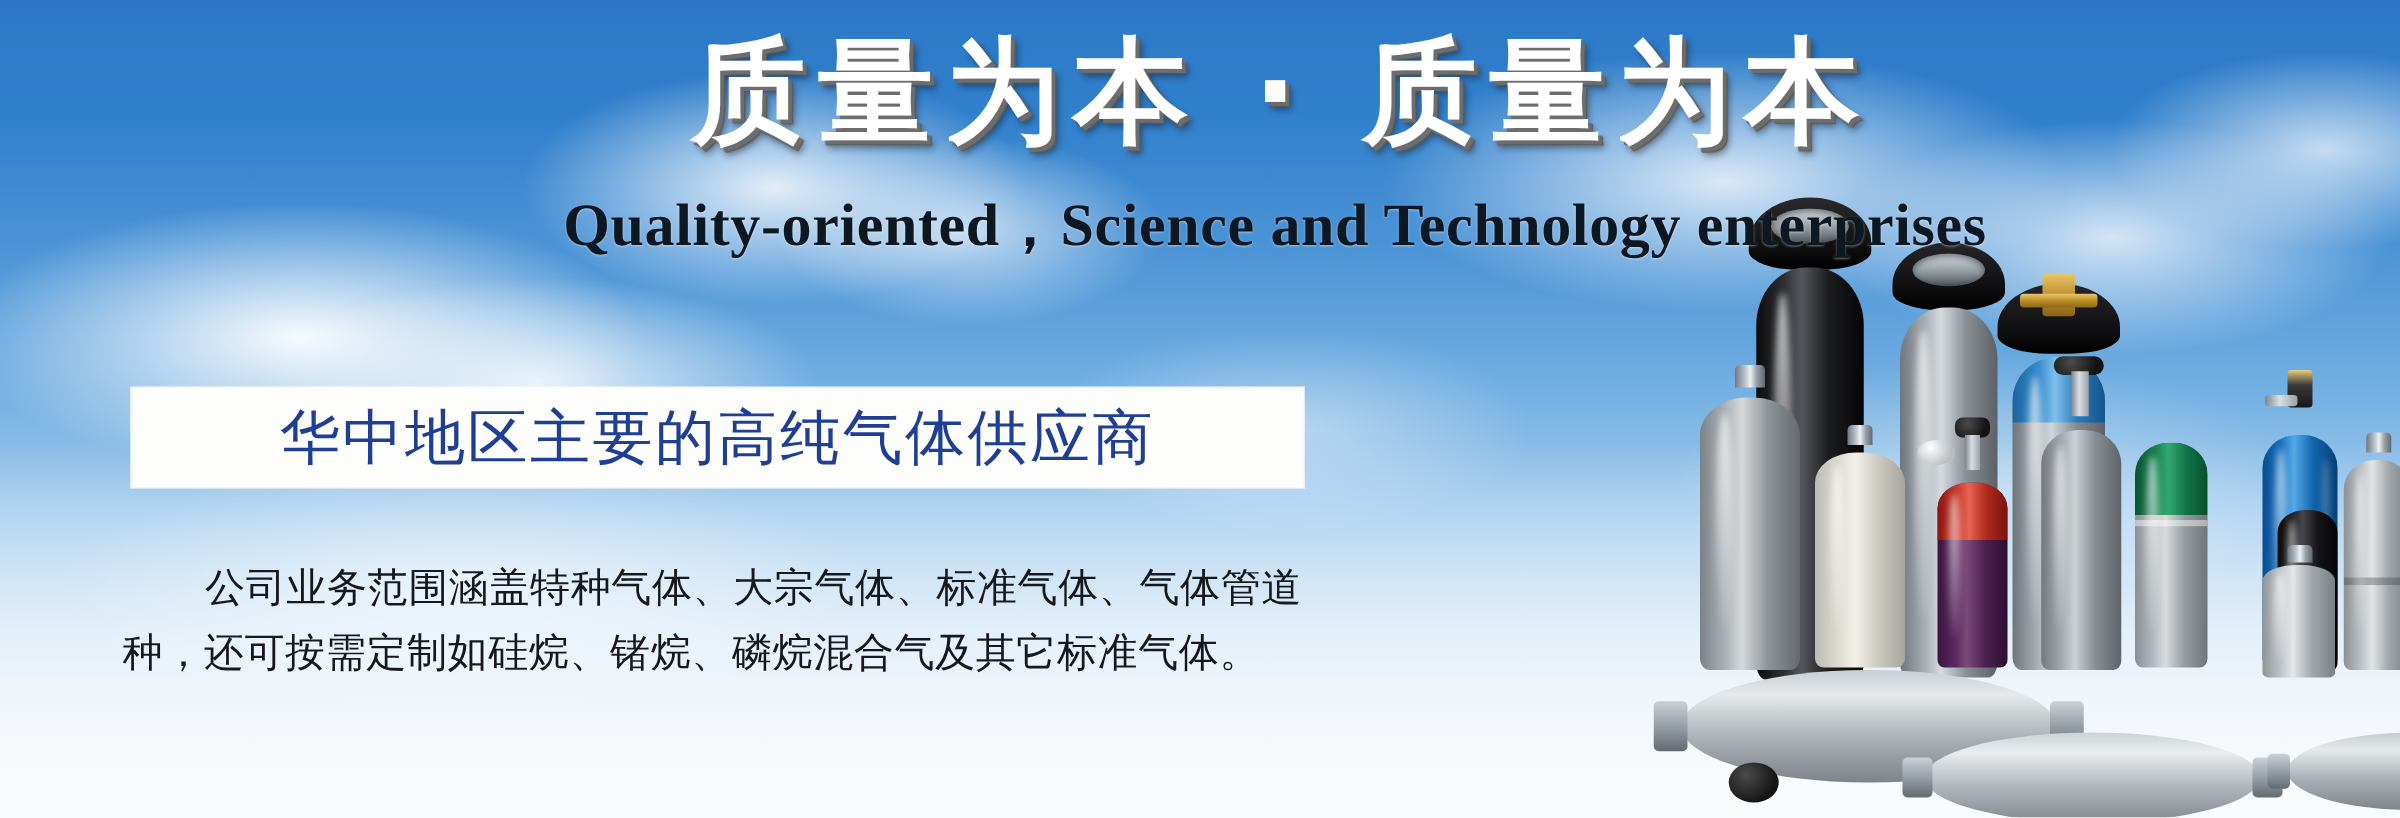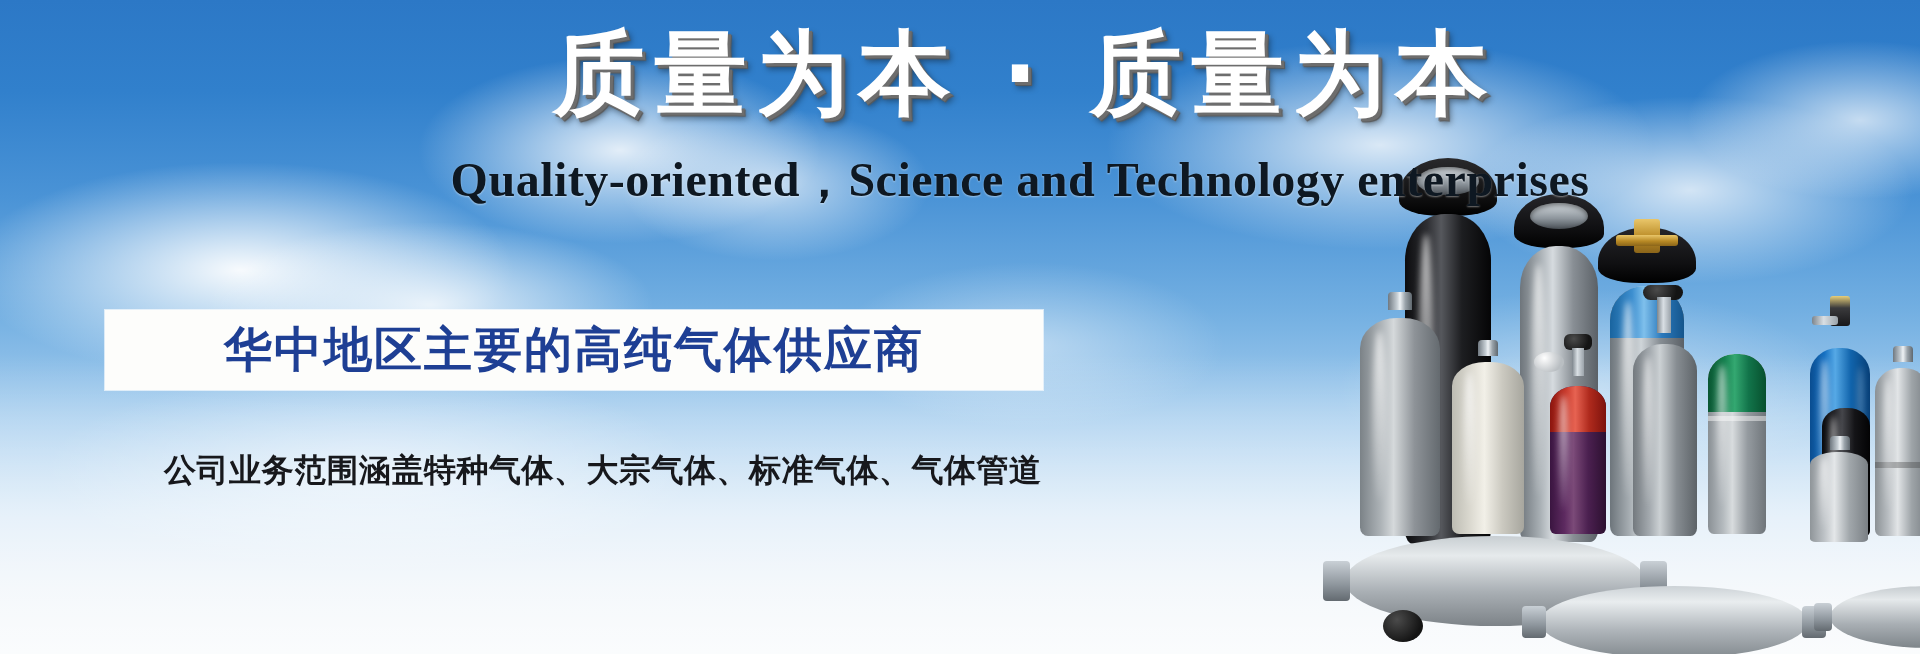--- a/index.html
+++ b/index.html
@@ -91,34 +91,34 @@
     height: 80px;
     background: #fdfdfb;
     box-shadow: 0 0 0 1px rgba(255,255,255,0.65);
     display: flex;
     align-items: center;
     justify-content: center;
   }
   .white-box-text {
     font-family: "DejaVu Sans", sans-serif;
     font-size: 48px;
-    font-weight: 700;
+    font-weight: 400;
     color: #1e3f94;
     letter-spacing: 2px;
     white-space: nowrap;
   }
 
   .body-copy {
     position: absolute;
     left: 98px;
     top: 445px;
     width: 960px;
     font-family: "DejaVu Sans", sans-serif;
     font-size: 32px;
-    font-weight: 700;
+    font-weight: 400;
     color: #17181c;
     line-height: 1.62;
     letter-spacing: 0.5px;
   }
   .body-copy .line { white-space: nowrap; }
   .body-copy .line.first { text-indent: 66px; }
 
   
   .cylinders {
     position: absolute;
@@ -358,15 +358,16 @@
   <div class="headline">质量为本 · 质量为本</div>
 
   <div class="subtitle">Quality-oriented，Science and Technology enterprises</div>
 
   <div class="white-box">
     <span class="white-box-text">华中地区主要的高纯气体供应商</span>
   </div>
 
   <div class="body-copy">
     <div class="line first">公司业务范围涵盖特种气体、大宗气体、标准气体、气体管道</div>
+    <div class="line">种，还可按需定制如硅烷、锗烷、磷烷混合气及其它标准气体。</div>
   </div>
 
 </div>
 
 </body></html>

